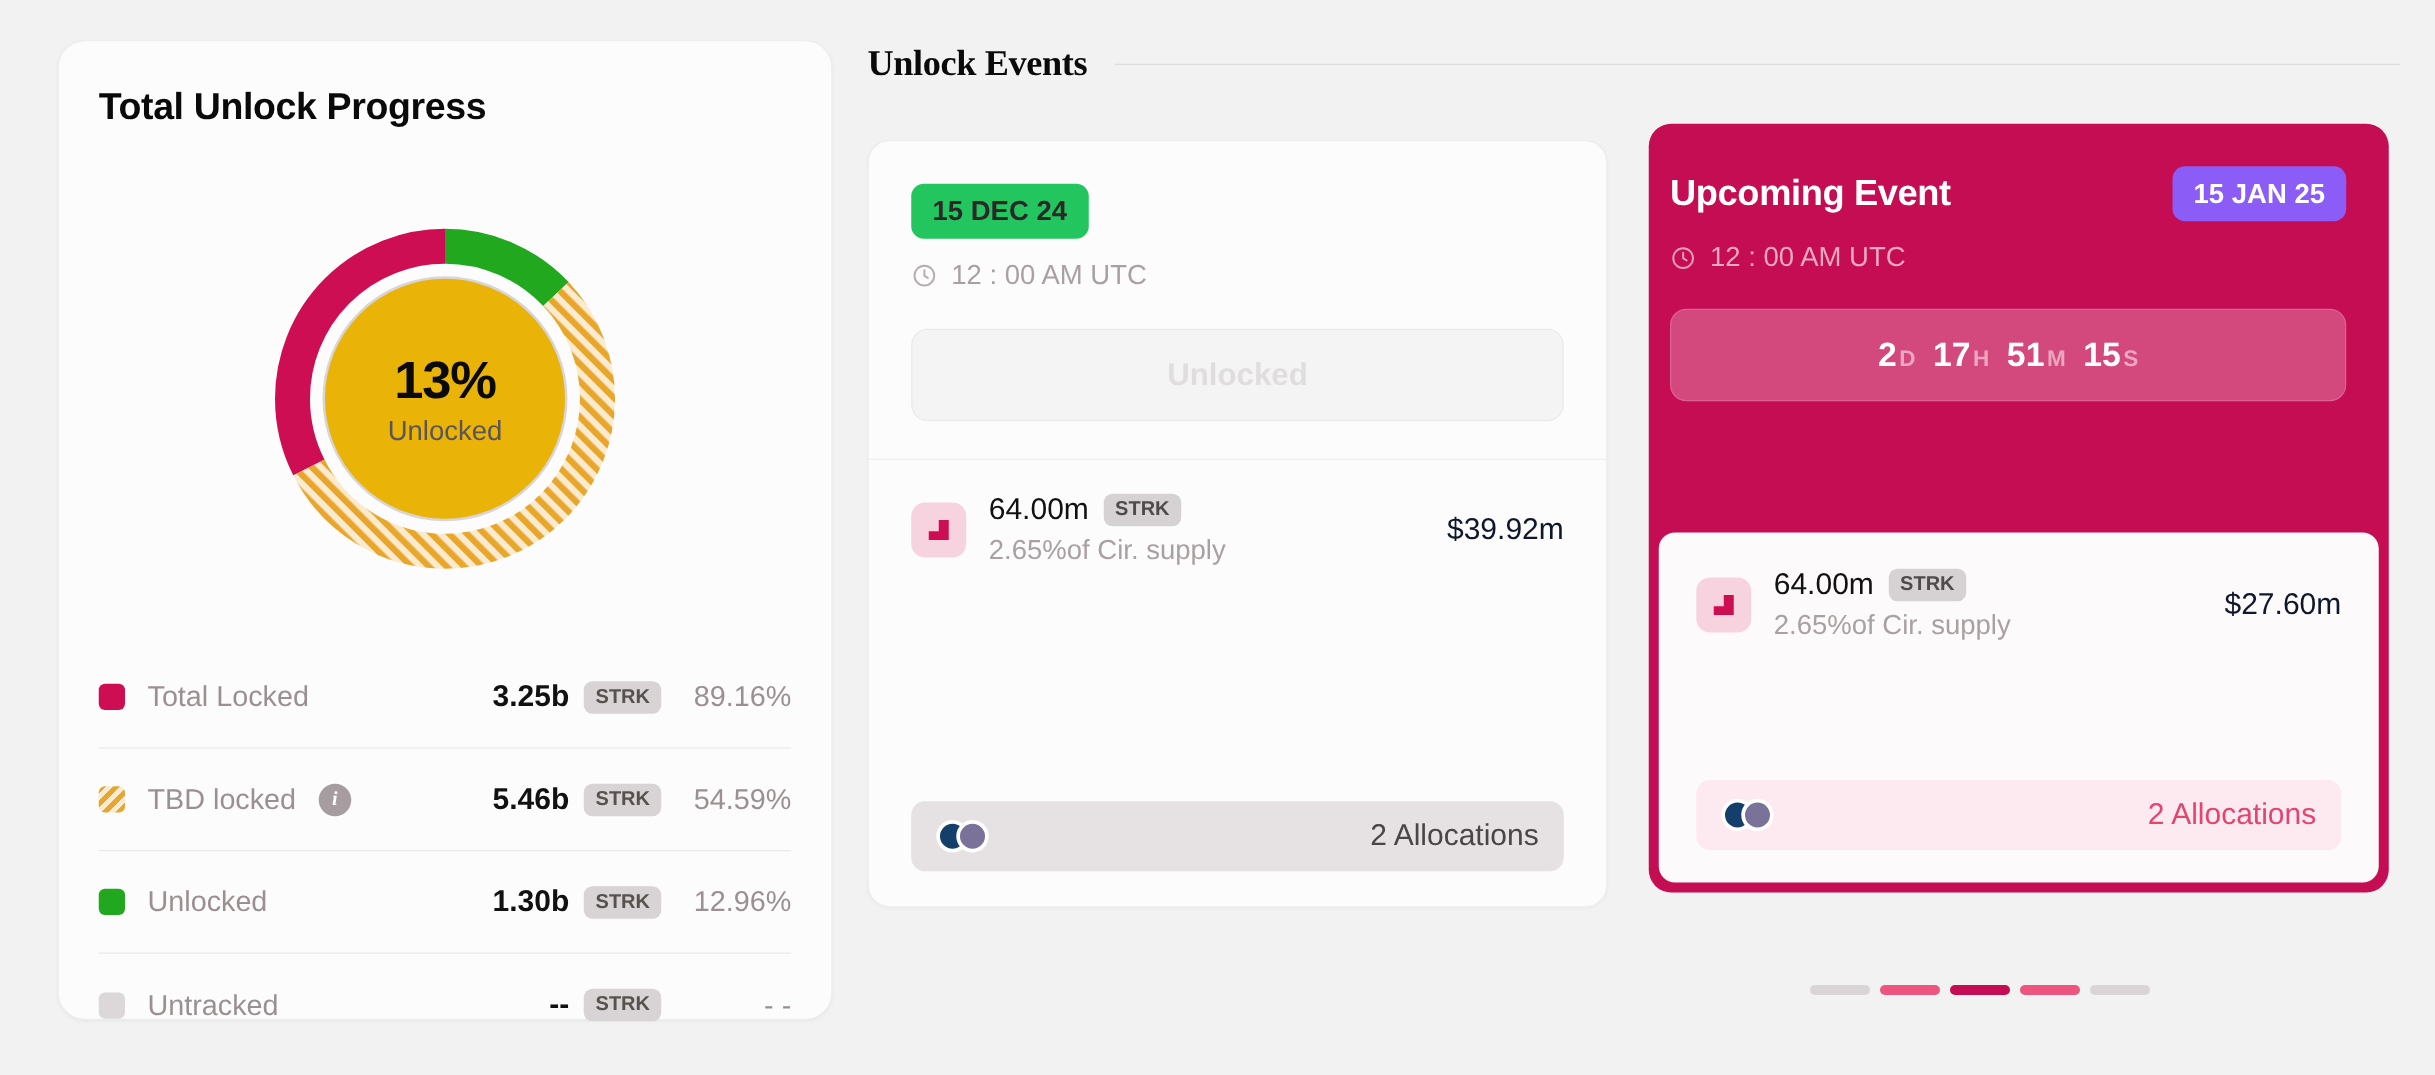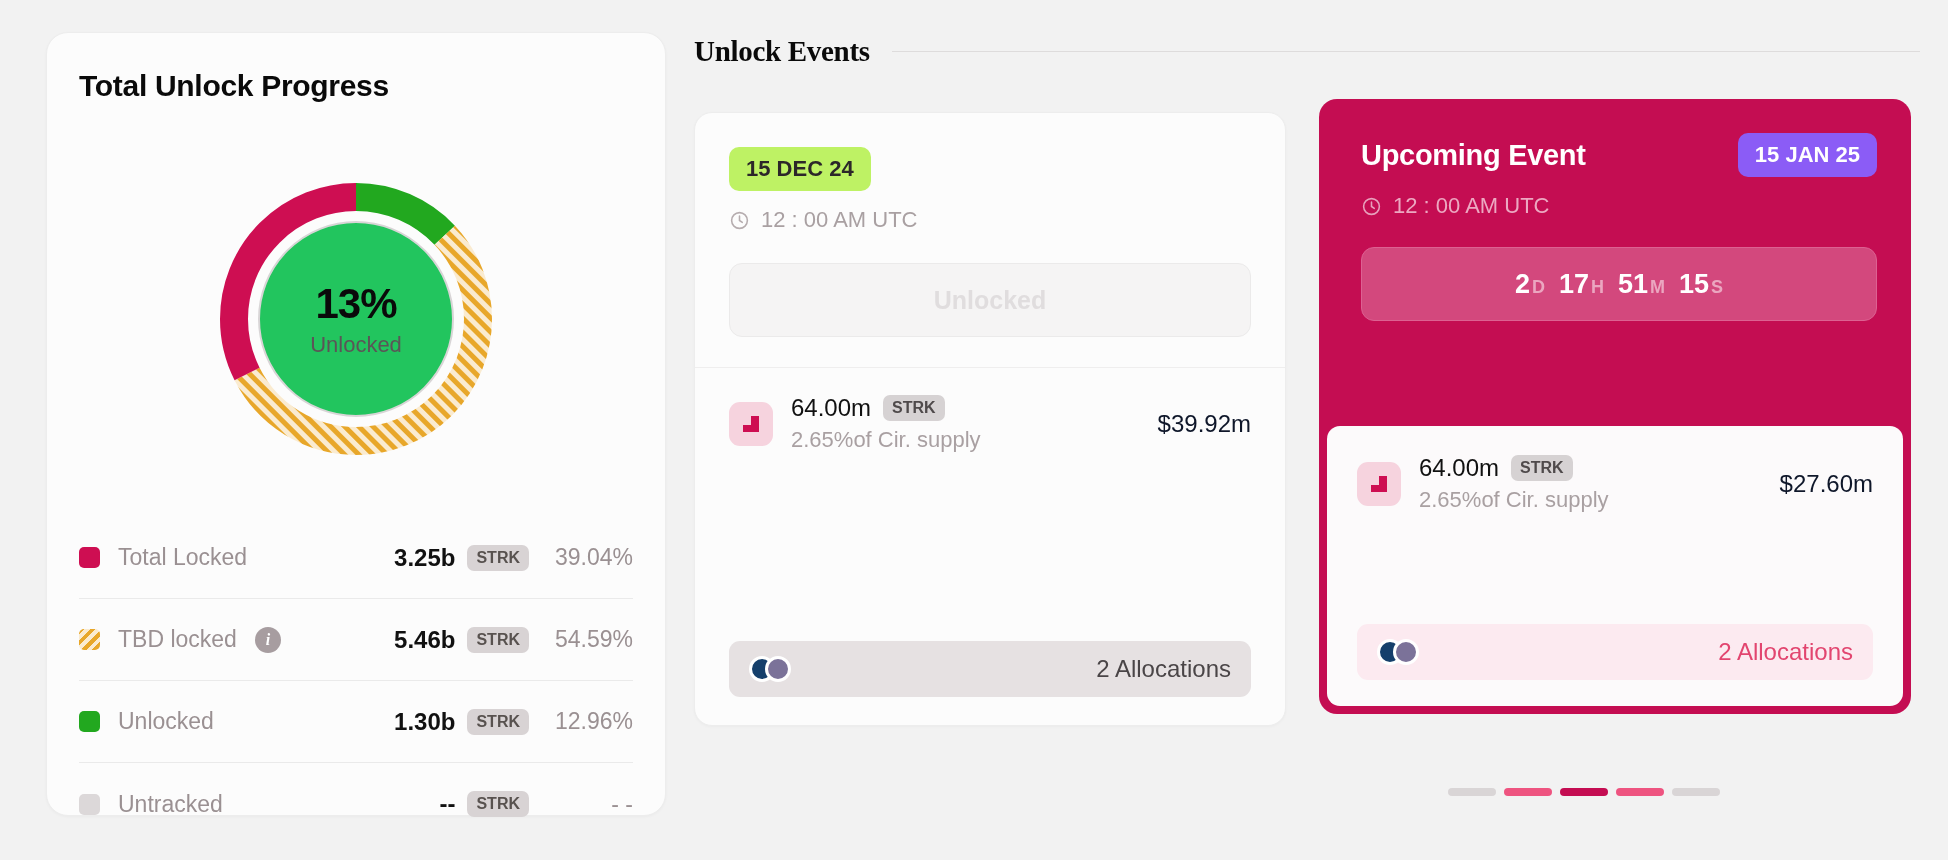--- a/index.html
+++ b/index.html
@@ -31,21 +31,21 @@
     position:absolute; left:50%; top:140px;
     transform:translateX(-50%);
     width:292px; height:292px;
   }
   .donut-svg { width:292px; height:292px; display:block; }
   .donut-center {
     position:absolute; left:50%; top:50%;
     transform:translate(-50%,-50%);
     width:196px; height:196px;
     border-radius:50%;
-    background:#22c55e;
+    background:#eab308;
     border:2px solid #D8D5D6;
     display:flex; flex-direction:column;
     align-items:center; justify-content:center;
   }
   .donut-pct { font-size:42px; font-weight:700; color:#0A0A0A; letter-spacing:-1px; line-height:1; }
   .donut-sub { font-size:22px; color:#5B5557; margin-top:9px; line-height:1; }
 
   
   .legend { position:absolute; left:32px; right:32px; top:484px; }
   .legend-row {
@@ -109,21 +109,21 @@
     background:#FCFCFC;
     border:1px solid #EDEDED;
     border-radius:18px;
     box-shadow:0 1px 3px rgba(0,0,0,0.03);
     overflow:hidden;
   }
   .prev-top { padding:34px 34px 30px 34px; }
   .row-between { display:flex; align-items:center; justify-content:space-between; }
   .prev-name { font-size:29px; font-weight:700; color:#0A0A0A; letter-spacing:-0.3px; }
   .date-chip {
-    background:#bef264; color:#2C2729;
+    background:#22c55e; color:#2C2729;
     font-size:22px; font-weight:700;
     padding:9px 17px; border-radius:10px;
     white-space:nowrap;
   }
   .time-line {
     display:flex; align-items:center; gap:11px;
     margin-top:16px;
     font-size:22px; color:#A9A0A2;
   }
   .unlocked-btn {
@@ -175,21 +175,21 @@
   }
 
   
   .next-card {
     position:absolute; left:625px; top:-13px;
     width:592px; height:615px;
     background:#C40D52;
     border-radius:18px;
     overflow:hidden;
   }
-  .next-top { padding:34px 34px 28px 42px; }
+  .next-top { padding:34px 34px 28px 17px; }
   .next-name { font-size:29px; font-weight:700; color:#FFFFFF; letter-spacing:-0.3px; }
   .next-date-chip {
     background:#8b5cf6; color:#FFFFFF;
     font-size:22px; font-weight:700;
     padding:9px 17px; border-radius:10px;
     white-space:nowrap;
   }
   .next-time {
     display:flex; align-items:center; gap:11px;
     margin-top:16px;
@@ -264,21 +264,21 @@
     </div>
 
     <div class="legend">
 
       <div class="legend-row">
         <span class="swatch" style="background:#CE0E52"></span>
         <span class="legend-label">Total Locked</span>
         <span class="legend-spacer"></span>
         <span class="legend-val">3.25b</span>
         <span class="legend-chip">STRK</span>
-        <span class="legend-pct">39.04%</span>
+        <span class="legend-pct">89.16%</span>
       </div>
 
       <div class="legend-row">
         <span class="swatch striped"></span>
         <span class="legend-label">TBD locked</span>
         <span class="info-icon">i</span>
         <span class="legend-spacer"></span>
         <span class="legend-val">5.46b</span>
         <span class="legend-chip">STRK</span>
         <span class="legend-pct">54.59%</span>

